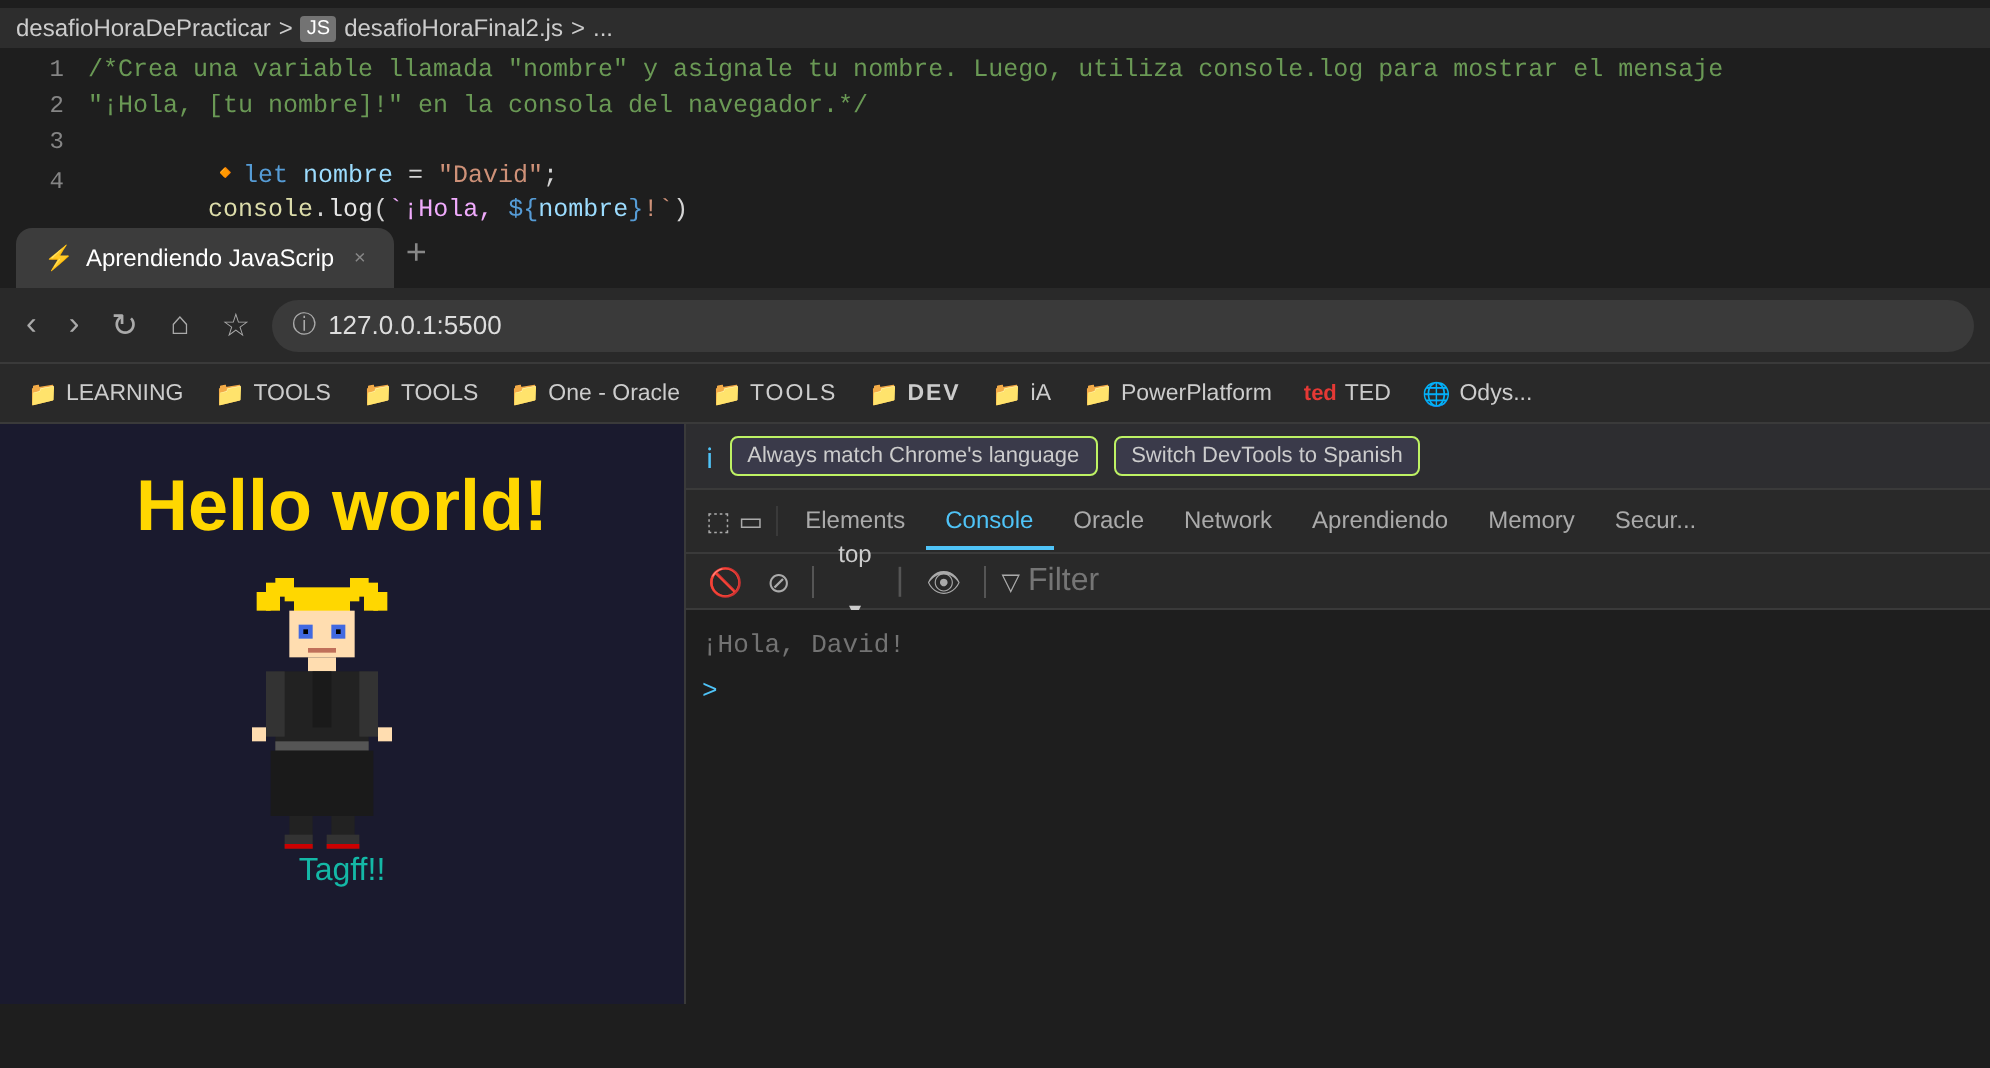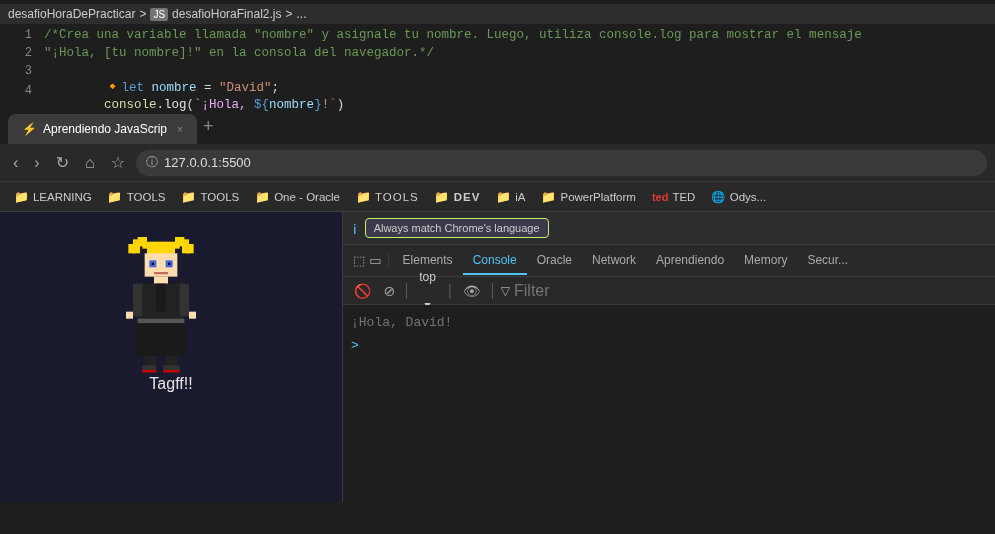--- a/index.html
+++ b/index.html
@@ -143,21 +143,21 @@
       font-family: Arial, sans-serif;
       margin-bottom: 10px;
     }
     .sprite-container {
       width: 120px;
       height: 130px;
       position: relative;
       margin-top: 5px;
     }
     .tagff-text {
-      color: #e5e5e5;
+      color: #14b8a6;
       font-size: 16px;
       margin-top: 8px;
       font-family: Arial, sans-serif;
     }
 
     
     .devtools-panel {
       flex: 1;
       background: #202124;
       display: flex;
@@ -373,20 +373,21 @@
   </div>
   <div class="bookmark-item">
     <span>🌐</span>
     <span>Odys...</span>
   </div>
 </div>
 
 <div class="main-content">
 
   <div class="browser-page">
+    <div class="hello-text">Hello world!</div>
 
     <div class="sprite-container">
       <svg viewBox="0 0 40 60" width="100" height="140" xmlns="http://www.w3.org/2000/svg" style="image-rendering:pixelated;">
 
         <rect x="12" y="2" width="16" height="3" fill="#FFD700"></rect>
         <rect x="10" y="0" width="4" height="4" fill="#FFD700"></rect>
         <rect x="26" y="0" width="4" height="4" fill="#FFD700"></rect>
         <rect x="8" y="1" width="3" height="6" fill="#FFD700"></rect>
         <rect x="29" y="1" width="3" height="6" fill="#FFD700"></rect>
         <rect x="14" y="4" width="12" height="4" fill="#FFD700"></rect>
@@ -429,20 +430,21 @@
     </div>
 
     <div class="tagff-text">Tagff!!</div>
   </div>
 
   <div class="devtools-panel">
 
     <div class="devtools-notification">
       <span class="info-icon">ℹ</span>
       <button class="notif-btn">Always match Chrome's language</button>
+      <button class="notif-btn">Switch DevTools to Spanish</button>
     </div>
 
     <div class="devtools-tabs">
       <div class="devtools-tab-icons">
         <span class="devtools-tab-icon">⬚</span>
         <span class="devtools-tab-icon">▭</span>
       </div>
       <div class="devtab">Elements</div>
       <div class="devtab active">Console</div>
       <div class="devtab">Oracle</div>

